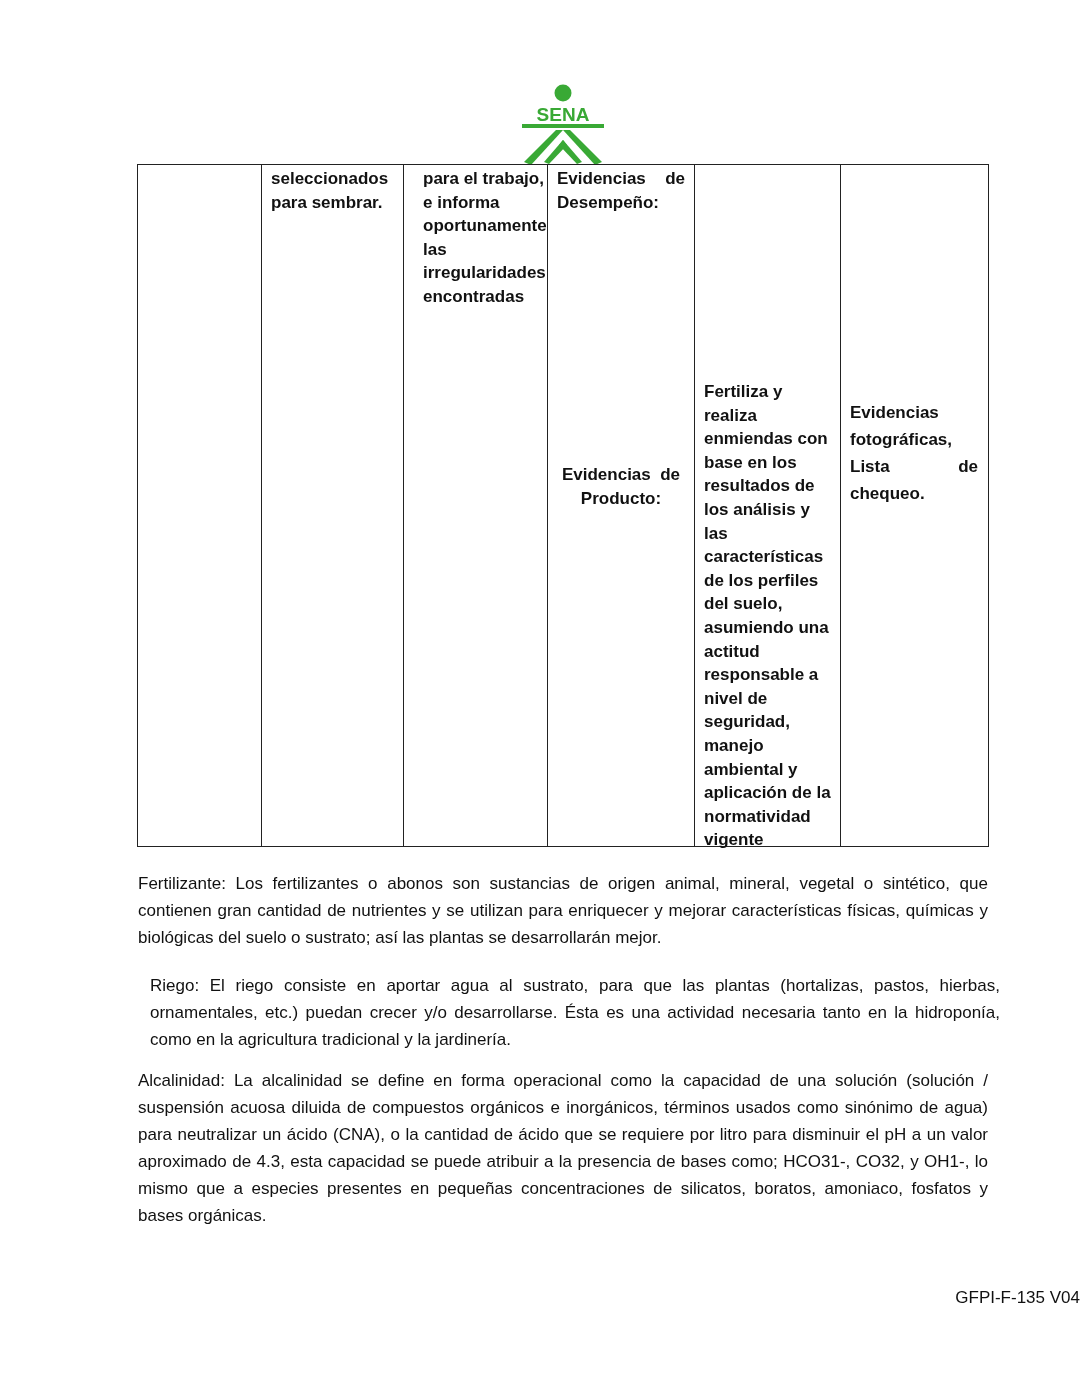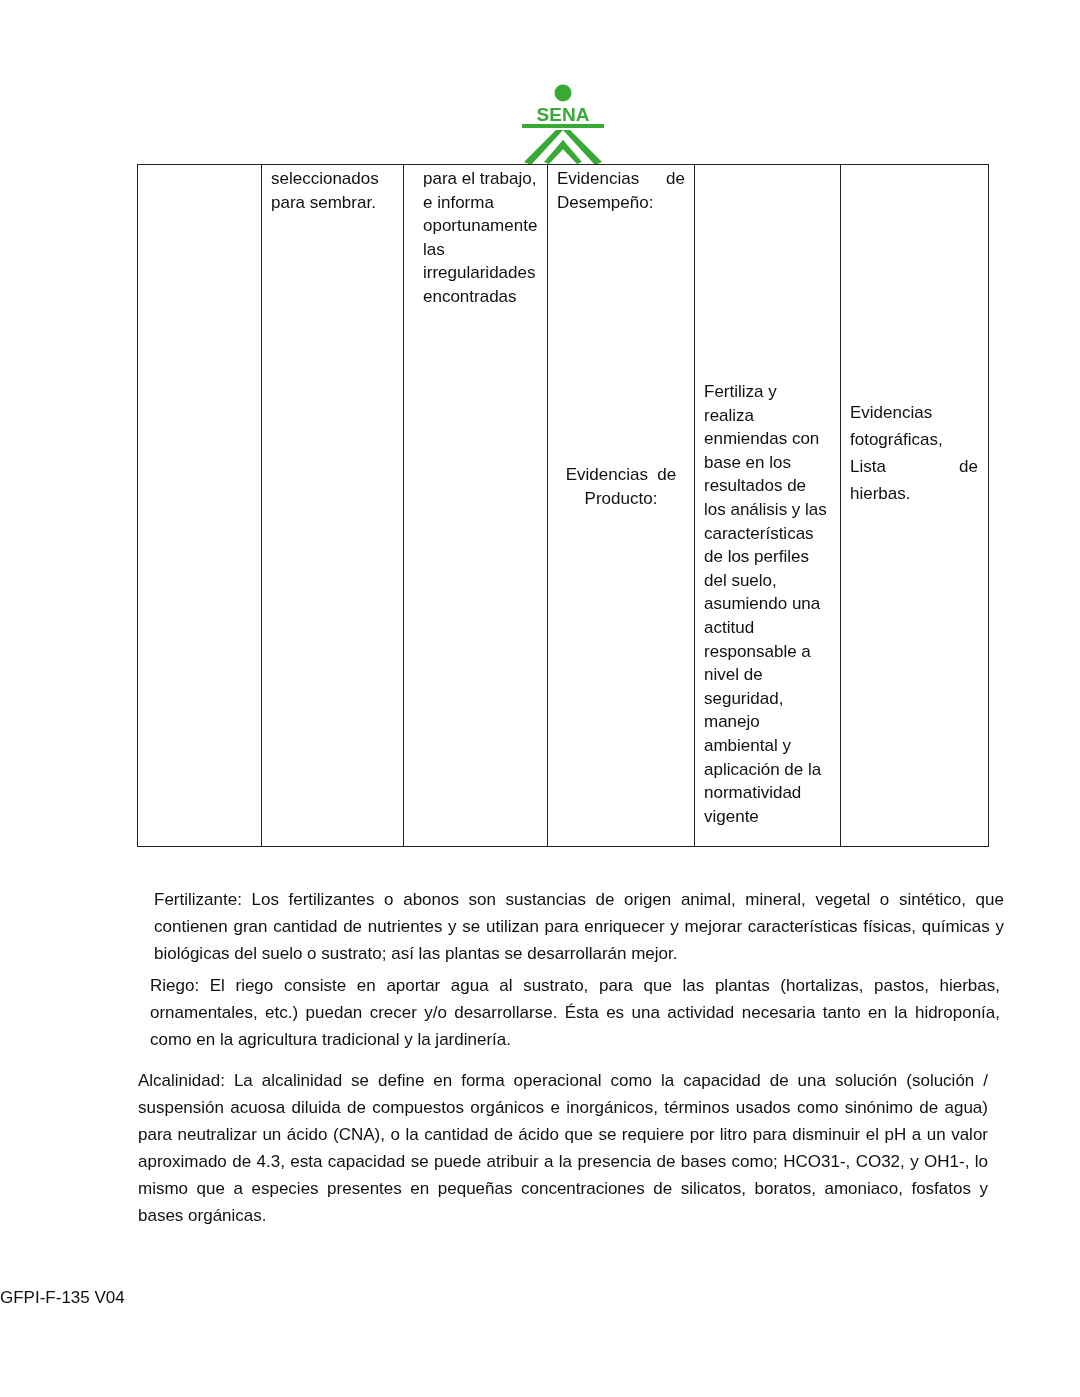--- a/index.html
+++ b/index.html
@@ -7,29 +7,29 @@
       width: 1080px; height: 1397px; position: relative; overflow: hidden;
       font-family: "Liberation Sans", sans-serif; color: #111;
     }
     .logo { position: absolute; left: 518px; top: 82px; width: 90px; height: 84px; text-decoration: underline; }
     .tbl {
       position: absolute; left: 137px; top: 164px; width: 852px; height: 683px;
       border: 1.5px solid #222; box-sizing: border-box;
     }
     .col { position: absolute; top: 0; bottom: 0; border-left: 1.5px solid #222; box-sizing: border-box; }
     .col.first { border-left: none; }
-    .cell { position: absolute; font-size: 17px; line-height: 23.6px; color: #111; }
+    .cell { position: absolute; font-size: 17px; line-height: 23.6px; color: #111; font-weight: bold; }
     .justify-lines span { display: block; text-align: justify; text-align-last: justify; }
     .justify-lines span.last { text-align-last: left; }
     .center { text-align: center; }
     .para {
       position: absolute; left: 138px; width: 850px; font-size: 17px; line-height: 27px;
       text-align: justify; color: #111;
     }
-    .footer { position: absolute; top: 1288px; left: 0; width: 1080px; text-align: left; font-size: 17px; color: #111; }
+    .footer { position: absolute; top: 1288px; left: 0; width: 1080px; text-align: right; font-size: 17px; color: #111; }
   </style>
 </head>
 <body>
 
 <div class="logo">
   <svg width="90" height="84" viewBox="0 0 90 84">
     <circle cx="45" cy="11" r="8.5" fill="#39a935"></circle>
     <text x="45" y="39" text-anchor="middle" font-family="Liberation Sans, sans-serif" font-weight="bold" font-size="19" fill="#39a935">SENA</text>
     <rect x="4" y="42" width="82" height="4" fill="#39a935"></rect>
     <polygon points="45,48 52,48 84,80 77,83" fill="#39a935"></polygon>
@@ -86,21 +86,21 @@
     <div>ambiental y</div>
     <div>aplicación de la</div>
     <div>normatividad</div>
     <div>vigente</div>
   </div>
 
   <div class="cell justify-lines" style="left:712px; top:234px; width:128px; line-height:27px;">
     <span class="last">Evidencias</span>
     <span class="last">fotográficas,</span>
     <span>Lista de</span>
-    <span class="last">hierbas.</span>
+    <span class="last">chequeo.</span>
   </div>
 </div>
 
-<p class="para" style="top:870px; margin:16px;">Fertilizante: Los fertilizantes o abonos son sustancias de origen animal, mineral, vegetal o sintético, que contienen gran cantidad de nutrientes y se utilizan para enriquecer y mejorar características físicas, químicas y biológicas del suelo o sustrato; así las plantas se desarrollarán mejor.</p>
+<p class="para" style="top:870px; margin:0;">Fertilizante: Los fertilizantes o abonos son sustancias de origen animal, mineral, vegetal o sintético, que contienen gran cantidad de nutrientes y se utilizan para enriquecer y mejorar características físicas, químicas y biológicas del suelo o sustrato; así las plantas se desarrollarán mejor.</p>
 <p class="para" style="top:960px; margin:12px;">Riego: El riego consiste en aportar agua al sustrato, para que las plantas (hortalizas, pastos, hierbas, ornamentales, etc.) puedan crecer y/o desarrollarse. Ésta es una actividad necesaria tanto en la hidroponía, como en la agricultura tradicional y la jardinería.</p>
 <p class="para" style="top:1067px; margin:0;">Alcalinidad: La alcalinidad se define en forma operacional como la capacidad de una solución (solución / suspensión acuosa diluida de compuestos orgánicos e inorgánicos, términos usados como sinónimo de agua) para neutralizar un ácido (CNA), o la cantidad de ácido que se requiere por litro para disminuir el pH a un valor aproximado de 4.3, esta capacidad se puede atribuir a la presencia de bases como; HCO31-, CO32, y OH1-, lo mismo que a especies presentes en pequeñas concentraciones de silicatos, boratos, amoniaco, fosfatos y bases orgánicas.</p>
 
 <div class="footer">GFPI-F-135 V04</div>
 
 </body></html>

